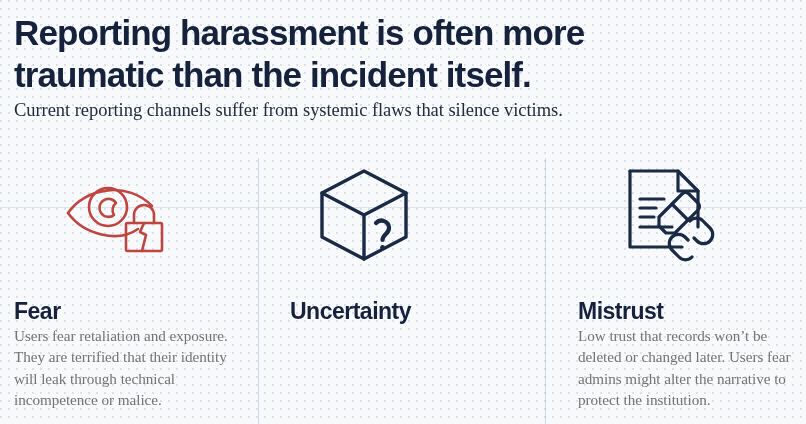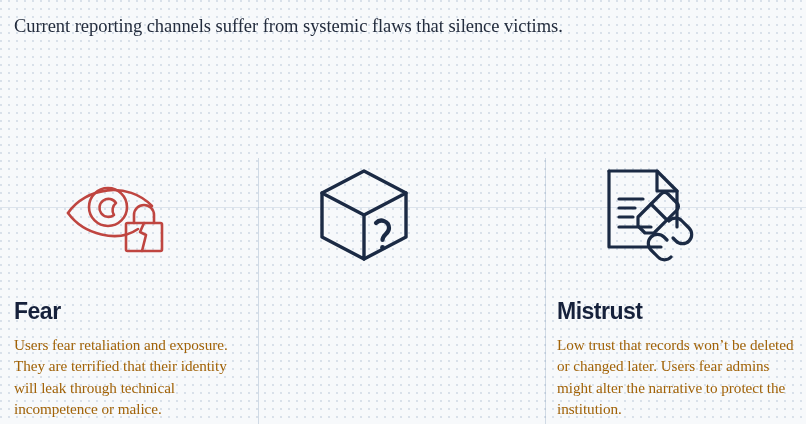--- a/index.html
+++ b/index.html
@@ -70,21 +70,21 @@
   }
 
   .col {
     position:relative;
     flex:0 0 auto;
     height:100%;
     padding-top:10px;
   }
   .col-1 { width:258px; padding-left:14px; padding-right:18px; }
   .col-2 { width:287px; padding-left:32px; padding-right:20px; }
-  .col-3 { width:261px; padding-left:12px; padding-right:10px; }
+  .col-3 { width:261px; padding-left:33px; padding-right:10px; }
 
   .col-2::before, .col-3::before {
     content:"";
     position:absolute;
     left:0; top:6px; bottom:0;
     width:1px;
     background:rgba(120,145,180,0.30);
   }
 
   .icon-wrap {
@@ -102,31 +102,32 @@
     font-size:23px;
     letter-spacing:-0.5px;
     color:#16213b;
     margin-top:26px;
   }
 
   .card-body {
     font-family:"Liberation Serif", serif;
     font-size:15.2px;
     line-height:1.40;
-    color:#a16207;
-    margin-top:9px;
+    color:#737373;
     letter-spacing:-0.05px;
   }
 </style>
 </head>
 <body>
 
 <div class="hrule"></div>
 
 <div class="header">
+  <div class="headline">Reporting harassment is often more
+traumatic than the incident itself.</div>
   <div class="subhead">Current reporting channels suffer from systemic flaws that silence victims.</div>
 </div>
 
 <div class="columns">
 
   <div class="col col-1">
     <div class="icon-wrap icon-1">
       <span>
         <svg width="112" height="84" viewBox="0 0 112 84" fill="none" stroke="#bf4540" stroke-width="2.6" stroke-linecap="round" stroke-linejoin="round">
 
@@ -156,20 +157,21 @@
 
           <path d="M48 6 L90 28 L48 50 L6 28 Z"></path>
           <path d="M6 28 V72 L48 94 V50"></path>
           <path d="M90 28 V72 L48 94"></path>
 
           <path d="M60 58 a7.5 7.5 0 0 1 13 5 c0 6 -6.5 6.5 -6.5 12" stroke-width="4.2"></path>
           <circle cx="66.5" cy="82.5" r="2.4" fill="#1b2a44" stroke="none"></circle>
         </svg>
       </span>
     </div>
+    <div class="card-title">Uncertainty</div>
   </div>
 
   <div class="col col-3">
     <div class="icon-wrap icon-3">
       <span>
         <svg width="100" height="100" viewBox="0 0 100 100" fill="none" stroke="#1b2a44" stroke-width="3.2" stroke-linecap="round" stroke-linejoin="round">
 
           <path d="M10 6 H58 L78 26 V62"></path>
           <path d="M10 6 V82 H62"></path>
           <path d="M58 6 V26 H78"></path>

